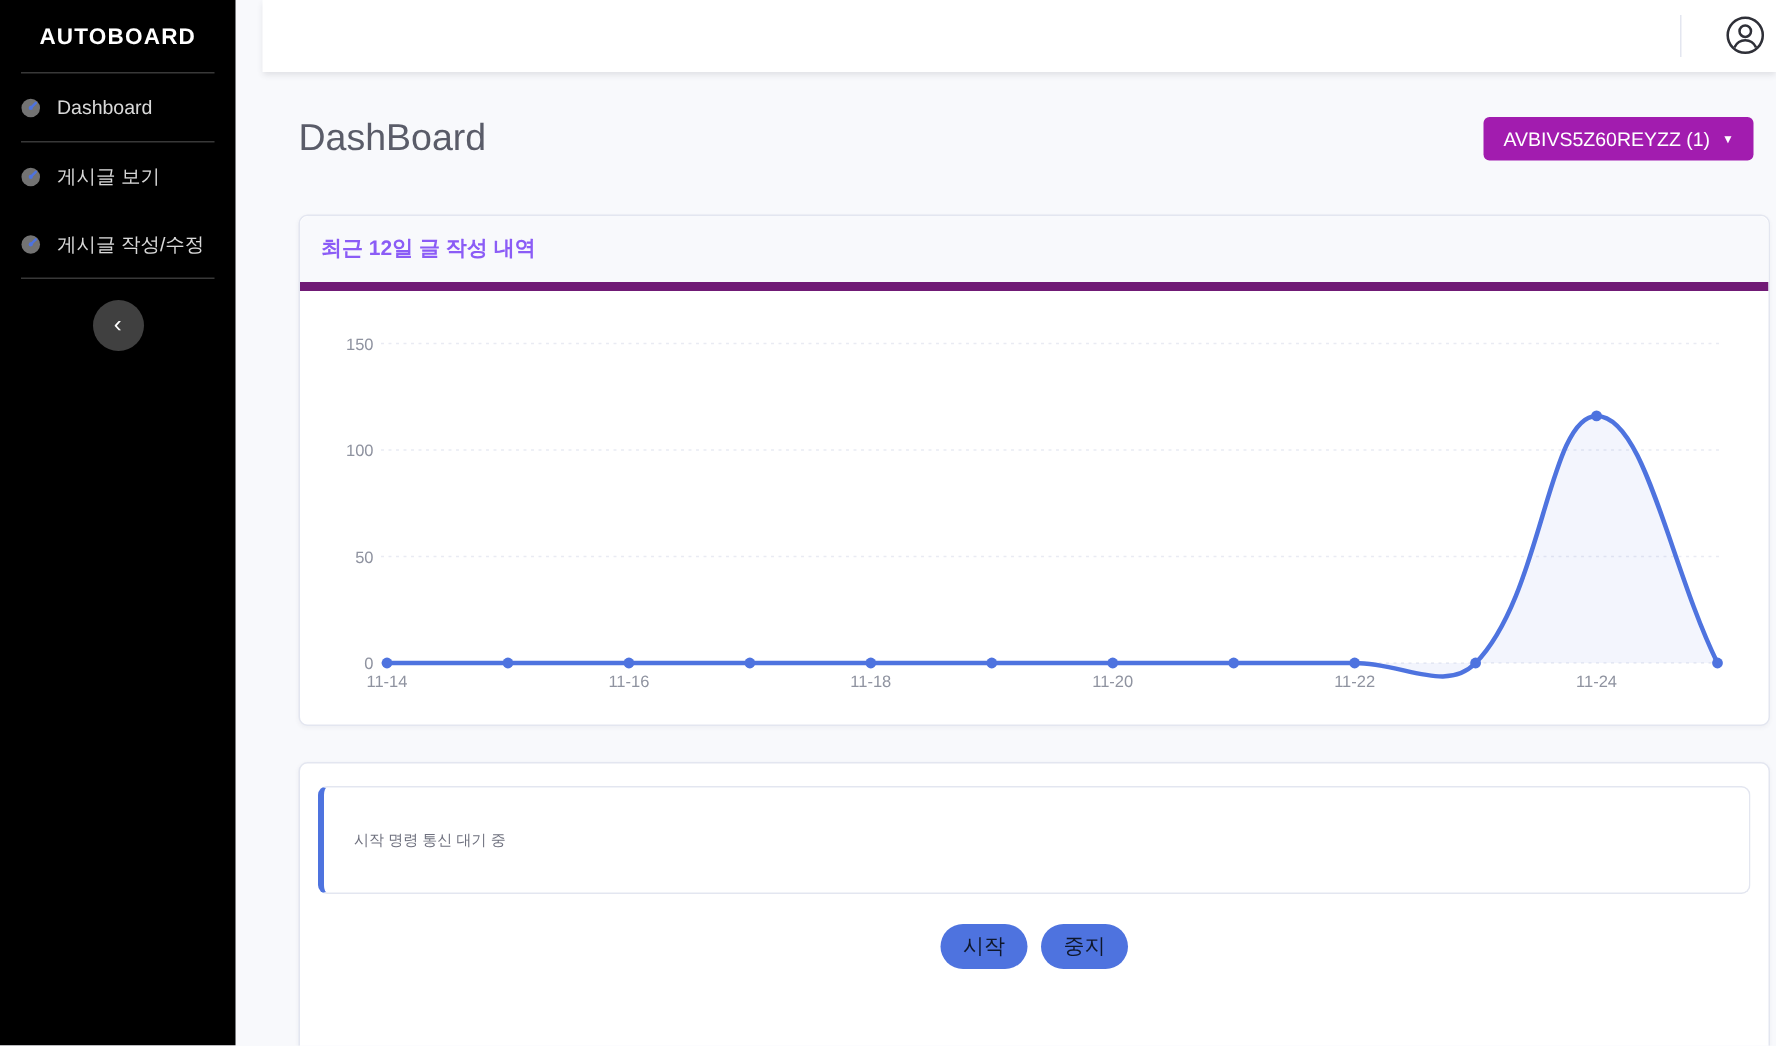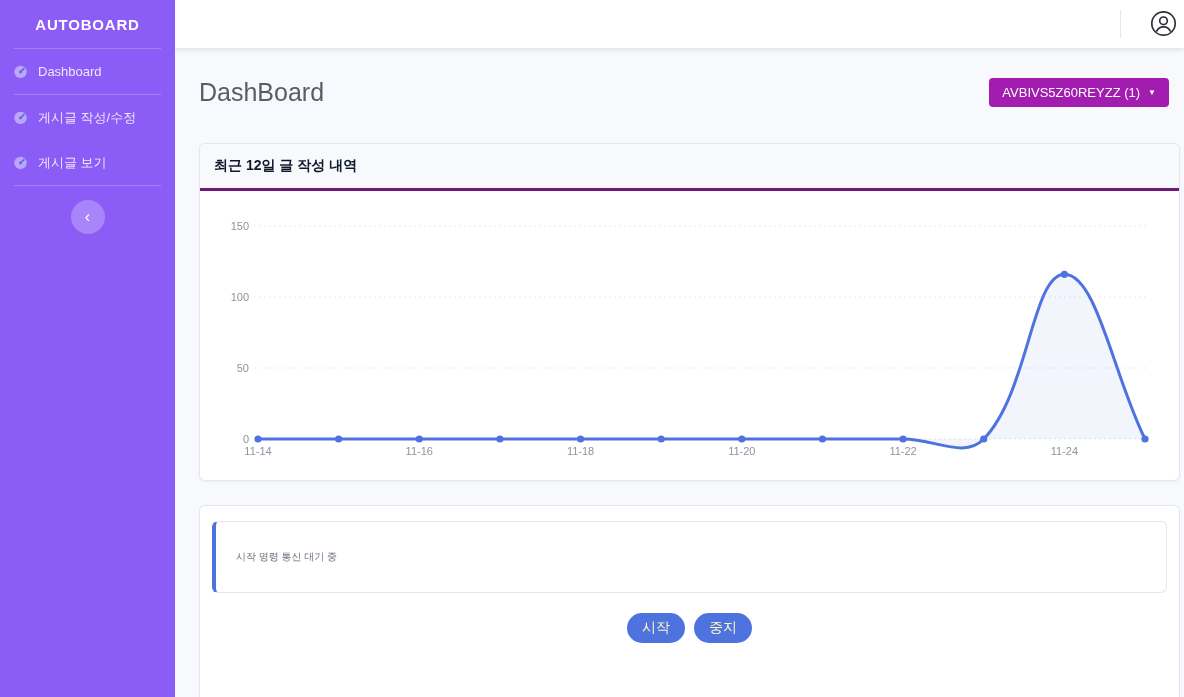--- a/index.html
+++ b/index.html
@@ -3,21 +3,21 @@
 <meta charset="utf-8">
 <style>
   * { box-sizing: border-box; }
   html,body { margin:0; padding:0; }
   body {
     width:1184px; height:697px; overflow:hidden; position:relative;
     font-family:"Liberation Sans", sans-serif;
     background:#f8f9fc;
   }
   
-  .sidebar { position:absolute; left:0; top:0; width:175px; height:697px; background:#8b5cf6; z-index:5; }
+  .sidebar { position:absolute; left:0; top:0; width:157px; height:697px; background:#000000; z-index:5; }
   .brand { height:48px; display:flex; align-items:center; justify-content:center;
            color:#fff; font-weight:bold; font-size:15px; letter-spacing:0.8px; cursor:pointer; }
   .sdivider { border:0; border-top:1px solid rgba(255,255,255,0.22); margin:0 14px; }
   .nav-item { display:flex; align-items:center; gap:10px; padding:13px 13px;
               color:rgba(255,255,255,0.85); font-size:13px; cursor:pointer; line-height:19px; }
   .nav-item .nicon { width:15px; height:15px; flex:0 0 15px; display:inline-flex; }
   .section-label { padding:11px 13px 1px; font-size:10px; font-weight:bold;
                    color:rgba(255,255,255,0.45); letter-spacing:0.6px; }
   .collapse-wrap { display:flex; justify-content:center; margin-top:14px; }
   .collapse-btn { width:34px; height:34px; border-radius:50%; border:none;
@@ -34,28 +34,28 @@
           padding:30px 4px 0 24px; }
   .page-header { display:flex; justify-content:space-between; align-items:center;
                  padding-right:11px; margin-bottom:36px; }
   .page-title { font-size:25px; font-weight:400; color:#5a5c69; }
   .account-btn { background:#a21caf; color:#fff; border:none; border-radius:4px;
                  font-size:13px; padding:7px 13px; display:flex; align-items:center; gap:8px;
                  cursor:pointer; font-family:"Liberation Sans", sans-serif; }
   .caret { font-size:8px; line-height:8px; }
   .card { background:#fff; border:1px solid #e3e6f0; border-radius:6px;
           box-shadow:0 1px 3px rgba(58,59,69,0.05); margin-bottom:24px; }
-  .card-header { background:#f8f9fc; border-bottom:3px solid #701a75; border-radius:6px 6px 0 0;
-                 padding:13px 14px; color:#0f172a; font-weight:bold; font-size:14px; }
+  .card-header { background:#f8f9fc; border-bottom:6px solid #701a75; border-radius:6px 6px 0 0;
+                 padding:13px 14px; color:#8b5cf6; font-weight:bold; font-size:14px; }
   .chart-body { padding:10px 12px 7px; }
   .task-body { padding:15px 12px 60px; }
   .status-box { border:1px solid #e3e6f0; border-left:4px solid #4e73df; border-radius:6px;
                 padding:28px 20px; font-size:10px; color:#6e707e; background:#fff; }
   .btn-row { display:flex; justify-content:center; gap:9px; margin-top:20px; }
-  .pill-btn { background:#4e73df; color:#fef9c3; border:none; border-radius:50rem;
+  .pill-btn { background:#4e73df; color:#0f172a; border:none; border-radius:50rem;
               padding:6px 15px; font-size:14px; cursor:pointer;
               font-family:"Liberation Sans", sans-serif; }
   svg.chart { display:block; }
 </style>
 </head>
 <body>
 
 <aside class="sidebar">
   <div class="brand">AUTOBOARD</div>
   <hr class="sdivider">
@@ -71,31 +71,31 @@
   </div>
   <hr class="sdivider">
   <div class="nav-item">
     <span class="nicon">
       <svg viewBox="0 0 16 16" width="15" height="15">
           <circle cx="8" cy="8.5" r="6.6" fill="rgba(255,255,255,0.45)"></circle>
           <path d="M8 8.5 L11.6 4.9" stroke="#4e73df" stroke-width="1.7" stroke-linecap="round" fill="none"></path>
           <circle cx="8" cy="8.5" r="1.5" fill="#4e73df"></circle>
         </svg>
     </span>
-    <span>게시글 작성/수정</span>
+    <span>게시글 보기</span>
   </div>
   <div class="nav-item">
     <span class="nicon">
       <svg viewBox="0 0 16 16" width="15" height="15">
           <circle cx="8" cy="8.5" r="6.6" fill="rgba(255,255,255,0.45)"></circle>
           <path d="M8 8.5 L11.6 4.9" stroke="#4e73df" stroke-width="1.7" stroke-linecap="round" fill="none"></path>
           <circle cx="8" cy="8.5" r="1.5" fill="#4e73df"></circle>
         </svg>
     </span>
-    <span>게시글 보기</span>
+    <span>게시글 작성/수정</span>
   </div>
   <hr class="sdivider">
   <div class="collapse-wrap">
     <button class="collapse-btn">
       <span>‹</span>
     </button>
   </div>
 </aside>
 
 <header class="topbar">

